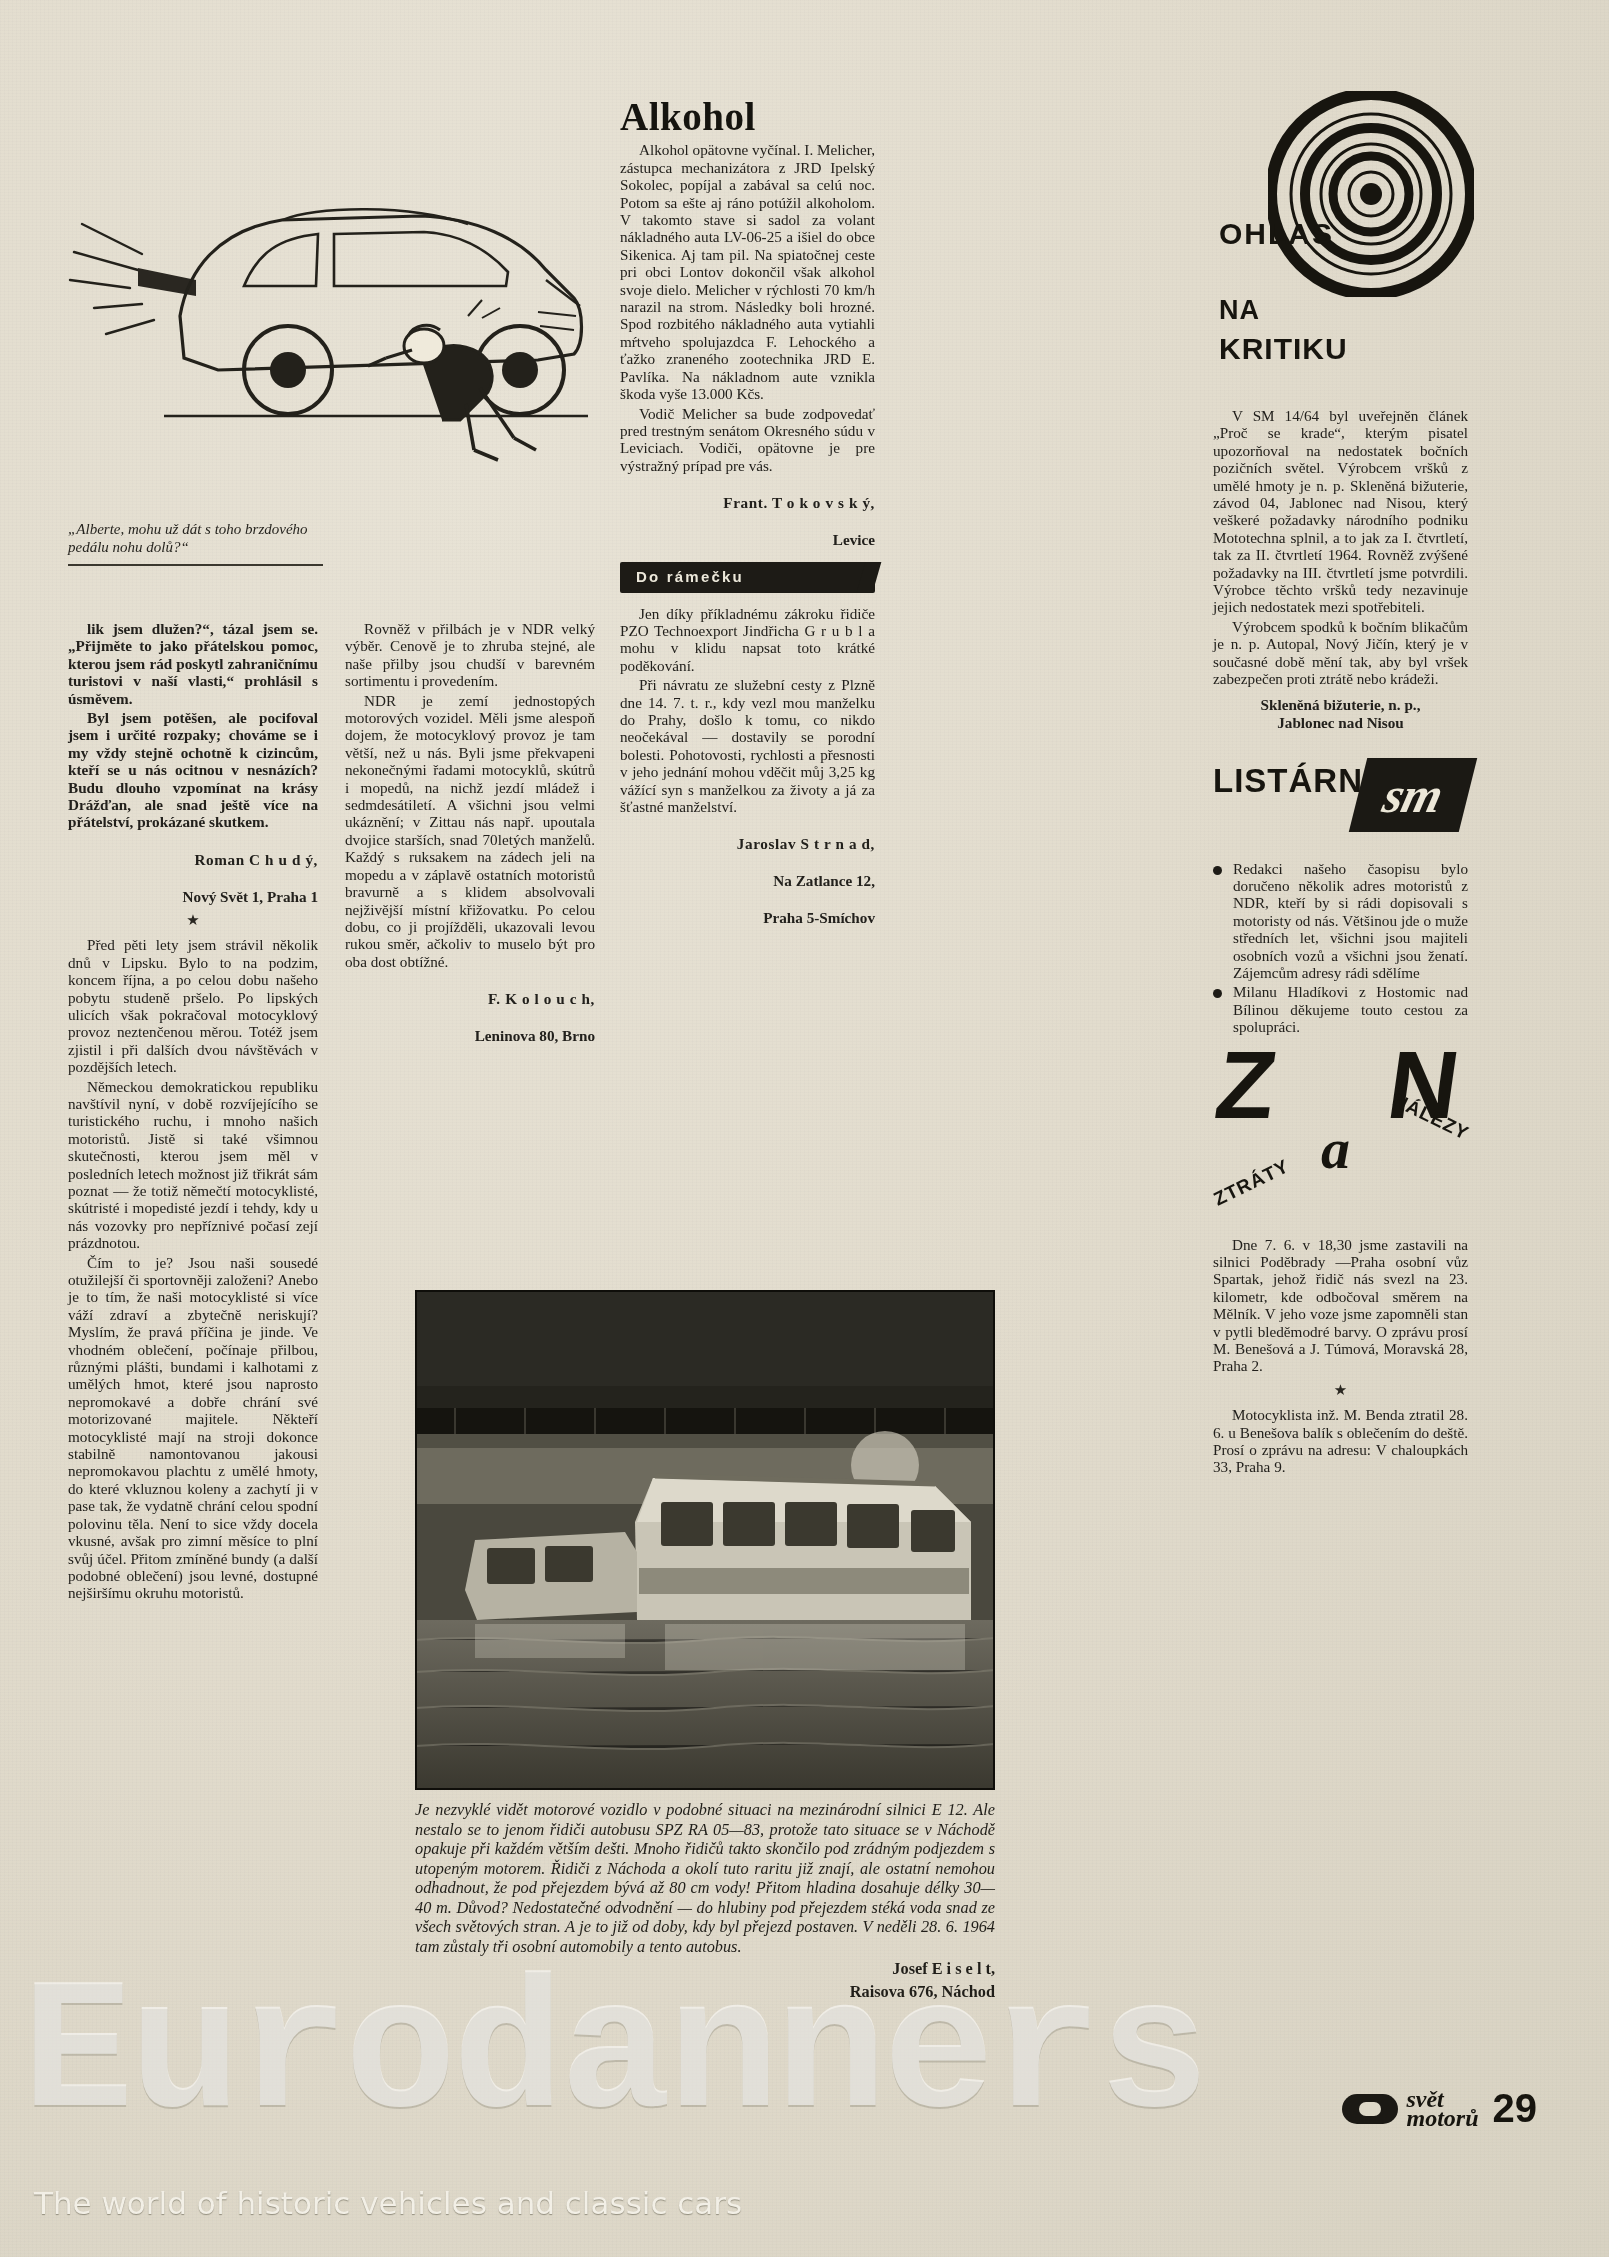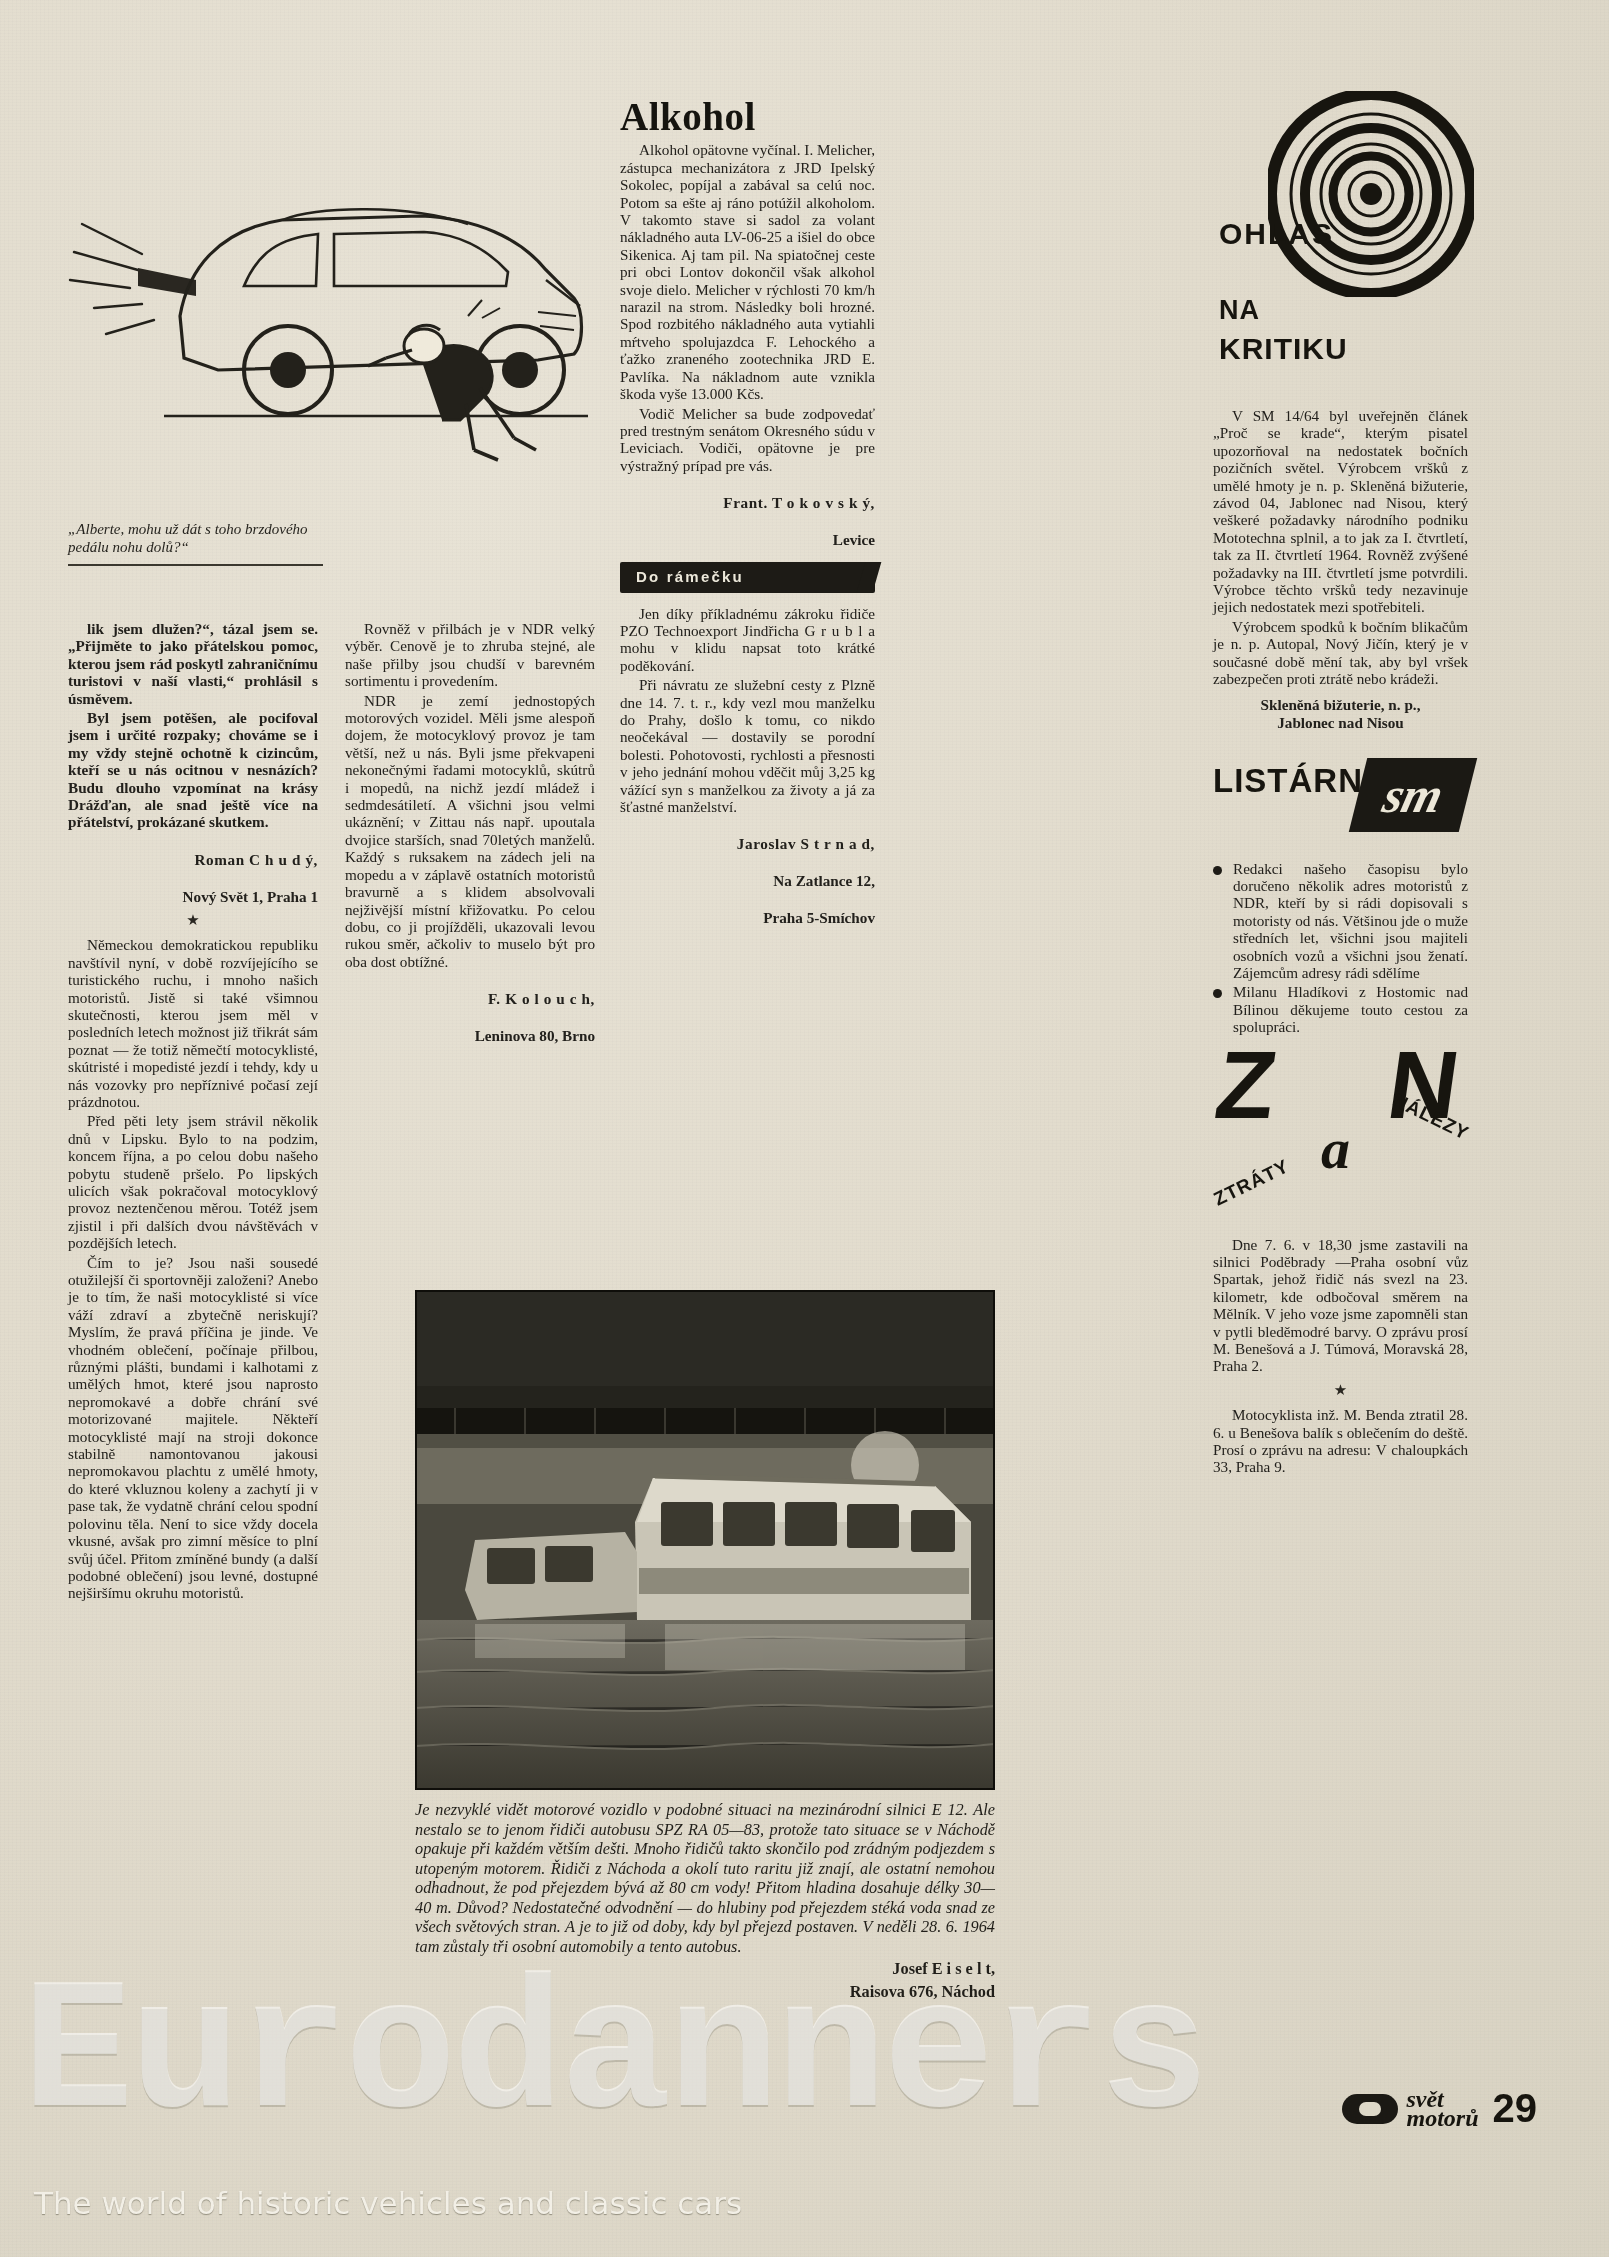--- a/index.html
+++ b/index.html
@@ -260,22 +260,22 @@
     <div class="cap-ital">„Alberte, mohu už dát s toho brzdového pedálu nohu dolů?“</div>
     <div class="rule"></div>
   </div>
 
   <div class="col body-txt" id="col1">
     <p class="bold-lead">lik jsem dlužen?“, tázal jsem se. „Přijměte to jako přátelskou pomoc, kterou jsem rád poskytl zahraničnímu turistovi v naší vlasti,“ prohlásil s úsměvem.</p>
     <p class="bold-lead">Byl jsem potěšen, ale pocifoval jsem i určité rozpaky; chováme se i my vždy stejně ochotně k cizincům, kteří se u nás ocitnou v nesnázích? Budu dlouho vzpomínat na krásy Drážďan, ale snad ještě více na přátelství, prokázané skutkem.</p>
     <span class="sign loose">Roman C h u d ý,</span>
     <span class="sign">Nový Svět 1, Praha 1</span>
     <div class="star">★</div>
+    <p>Před pěti lety jsem strávil několik dnů v Lipsku. Bylo to na podzim, koncem října, a po celou dobu našeho pobytu studeně pršelo. Po lipských ulicích však pokračoval motocyklový provoz neztenčenou měrou. Totéž jsem zjistil i při dalších dvou návštěvách v pozdějších letech.</p>
     <p>Německou demokratickou republiku navštívil nyní, v době rozvíjejícího se turistického ruchu, i mnoho našich motoristů. Jistě si také všimnou skutečnosti, kterou jsem měl v posledních letech možnost již třikrát sám poznat — že totiž němečtí motocyklisté, skútristé i mopedisté jezdí i tehdy, kdy u nás vozovky pro nepříznivé počasí zejí prázdnotou.</p>
-    <p>Před pěti lety jsem strávil několik dnů v Lipsku. Bylo to na podzim, koncem října, a po celou dobu našeho pobytu studeně pršelo. Po lipských ulicích však pokračoval motocyklový provoz neztenčenou měrou. Totéž jsem zjistil i při dalších dvou návštěvách v pozdějších letech.</p>
     <p>Čím to je? Jsou naši sousedé otužilejší či sportovněji založeni? Anebo je to tím, že naši motocyklisté si více váží zdraví a zbytečně neriskují? Myslím, že pravá příčina je jinde. Ve vhodném oblečení, počínaje přilbou, různými plášti, bundami i kalhotami z umělých hmot, které jsou naprosto nepromokavé a dobře chrání své motorizované majitele. Někteří motocyklisté mají na stroji dokonce stabilně namontovanou jakousi nepromokavou plachtu z umělé hmoty, do které vkluznou koleny a zachytí ji v pase tak, že vydatně chrání celou spodní polovinu těla. Není to sice vždy docela vkusné, avšak pro zimní měsíce to plní svůj účel. Přitom zmíněné bundy (a další podobné oblečení) jsou levné, dostupné nejširšímu okruhu motoristů.</p>
   </div>
 
   <div class="col body-txt" id="col2">
     <p>Rovněž v přilbách je v NDR velký výběr. Cenově je to zhruba stejné, ale naše přilby jsou chudší v barevném sortimentu i provedením.</p>
     <p>NDR je zemí jednostopých motorových vozidel. Měli jsme alespoň dojem, že motocyklový provoz je tam větší, než u nás. Byli jsme překvapeni nekonečnými řadami motocyklů, skútrů i mopedů, na nichž jezdí mládež i sedmdesátiletí. A všichni jsou velmi ukáznění; v Zittau nás např. upoutala dvojice starších, snad 70letých manželů. Každý s ruksakem na zádech jeli na mopedu a v záplavě ostatních motoristů bravurně a s klidem absolvovali nejživější místní křižovatku. Po celou dobu, co ji projížděli, ukazovali levou rukou směr, ačkoliv to muselo být pro oba dost obtížné.</p>
     <span class="sign loose">F. K o l o u c h,</span>
     <span class="sign">Leninova 80, Brno</span>
   </div>
 

